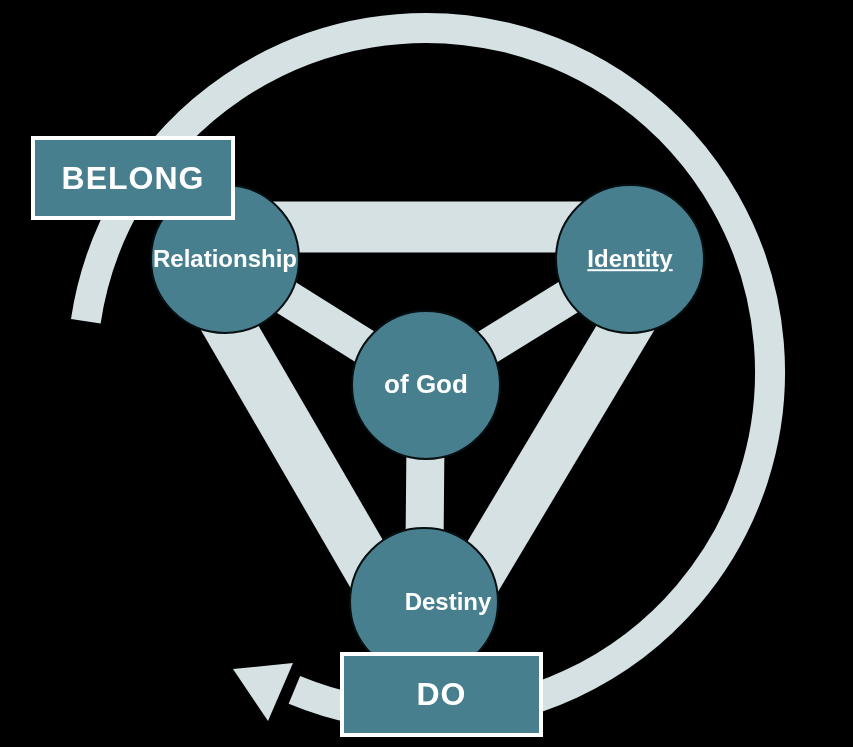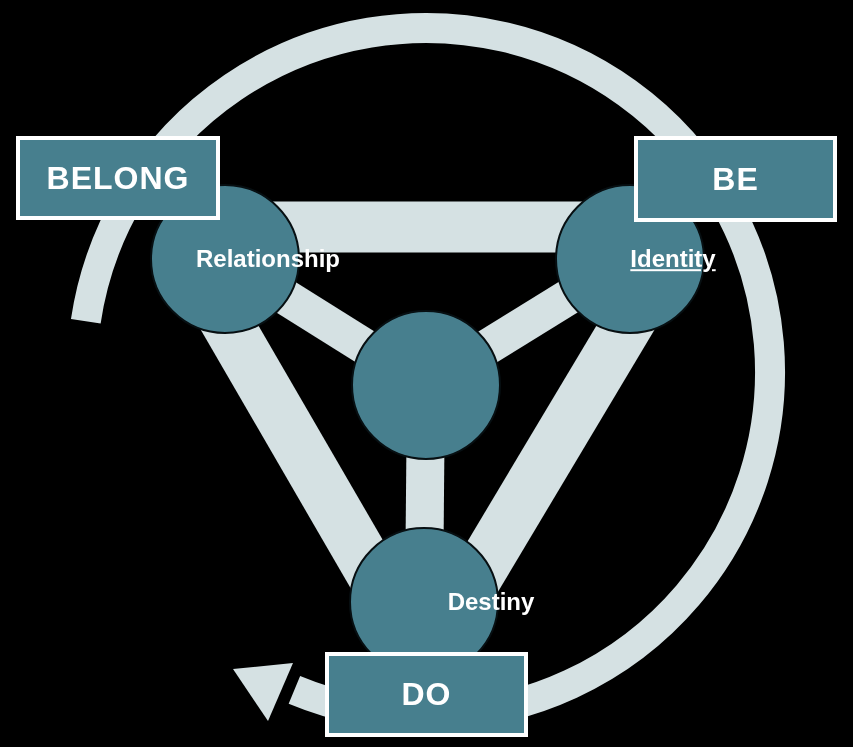--- a/index.html
+++ b/index.html
@@ -17,26 +17,26 @@
     font-family:"Liberation Sans",sans-serif;
   }
   .stage svg{position:absolute;left:0;top:0;}
   .band{stroke:var(--light);fill:none;}
   .fill-light{fill:var(--light);}
   .node{fill:var(--teal);stroke:var(--circle_outline);stroke-width:2px;}
   .banner{
     position:absolute;box-sizing:border-box;
     background:var(--teal);border:4px solid var(--box_border);
     display:flex;align-items:center;justify-content:center;
-    color:var(--text_color);font-weight:700;font-size:32px;letter-spacing:1px;
+    color:var(--text_color);font-weight:700;font-size:32px;letter-spacing:1px;margin-left:15px;
   }
   .circle-label{
     position:absolute;transform:translate(-50%,-50%);
     color:var(--text_color);font-weight:700;font-size:24px;
-    text-align:center;white-space:nowrap;line-height:1.15;margin-left:43px;
+    text-align:center;white-space:nowrap;line-height:1.15;
   }
   .center-label{font-size:26px;}
   .center-label span{display:block;}
 </style>
 </head>
 <body>
 
 <div class="stage">
 
   <svg width="853" height="747" viewBox="0 0 853 747">
@@ -55,19 +55,19 @@
     <circle class="node" cx="225" cy="259" r="74"></circle>
     <circle class="node" cx="630" cy="259" r="74"></circle>
     <circle class="node" cx="424" cy="602" r="74"></circle>
     <circle class="node" cx="426" cy="385" r="74"></circle>
   </svg>
 
   <div class="circle-label" style="left:225px;top:259px;">Relationship</div>
   <div class="circle-label" style="left:630px;top:259px;text-decoration:underline;">Identity</div>
   <div class="circle-label" style="left:448px;top:602px;">Destiny</div>
   <div class="circle-label center-label" style="left:426px;top:385px;">
+    <span>of God</span>
   </div>
 
   <div class="banner" style="left:16px;top:136px;width:204px;height:84px;">BELONG</div>
-  <div class="banner" style="left:634px;top:136px;width:203px;height:86px;">BE</div>
   <div class="banner" style="left:325px;top:652px;width:203px;height:85px;">DO</div>
 
 </div>
 
 </body></html>

